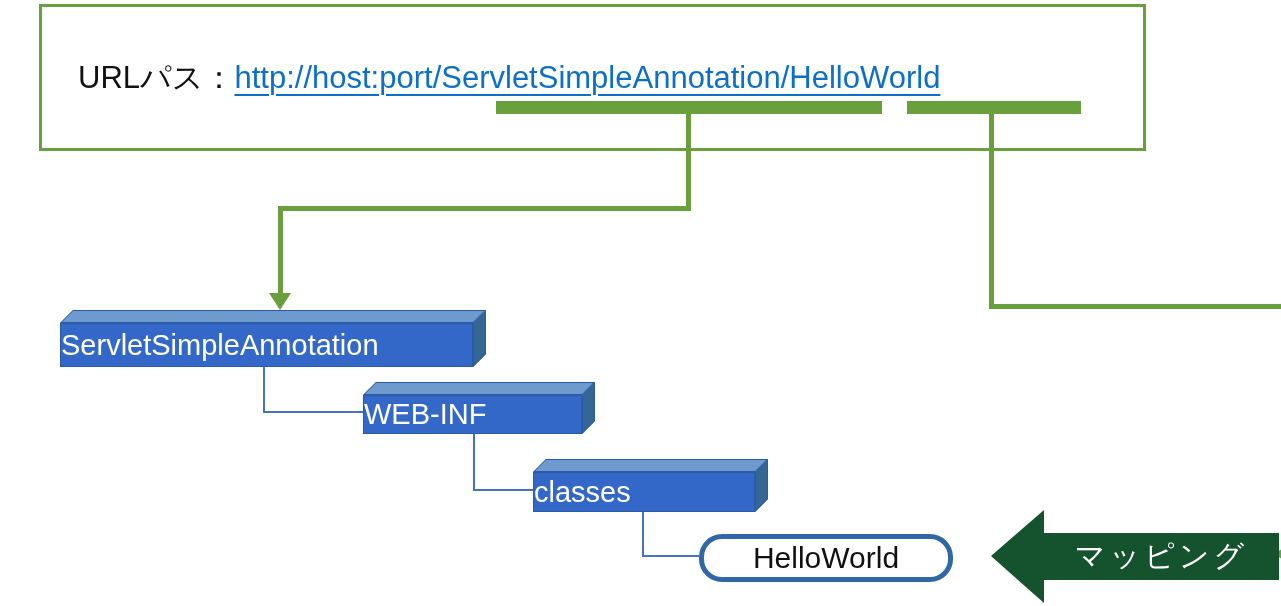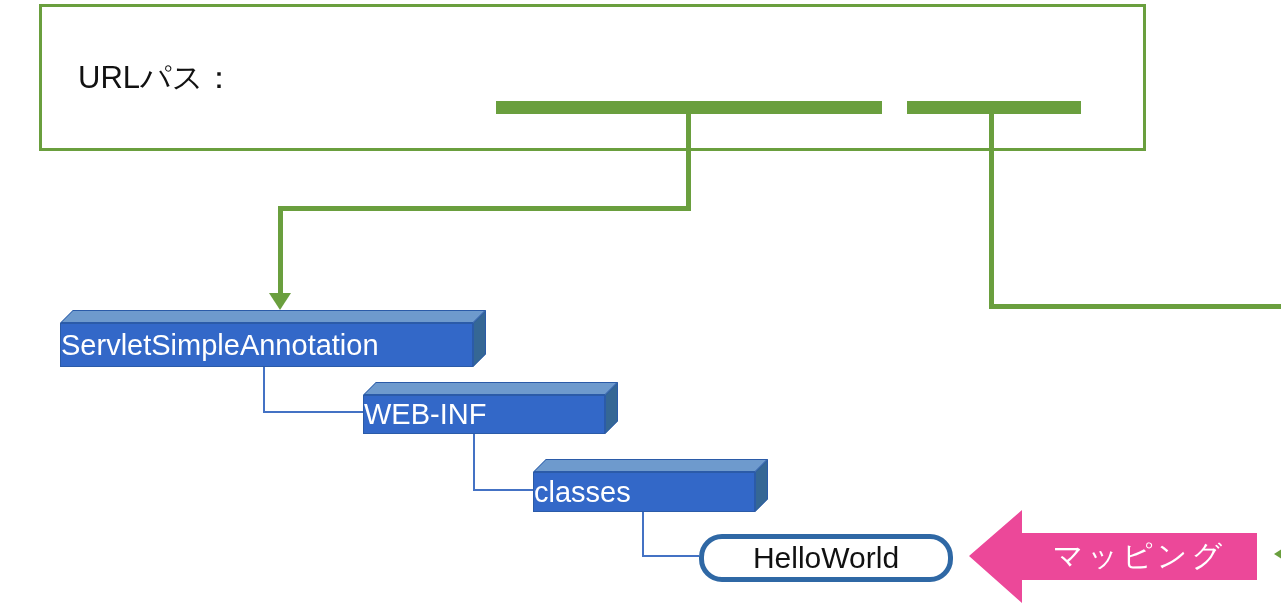--- a/index.html
+++ b/index.html
@@ -61,37 +61,38 @@
   .tseg{position:absolute;background:#4472C4;}
   
   .class-box{
     position:absolute;left:663px;top:534px;width:254px;height:48px;
     background:#ffffff;border:5px solid #2F68A5;border-radius:23px;
     box-sizing:border-box;display:flex;align-items:center;justify-content:center;
     font-size:30px;color:#111111;
   }
   
   .mapping-arrow{
-    position:absolute;left:933px;top:510px;width:288px;height:93px;
-    background:#ec4899;
+    position:absolute;left:955px;top:510px;width:288px;height:93px;
+    background:#14532d;
     clip-path:polygon(0px 46px,53px 0px,53px 23px,288px 23px,288px 70px,53px 70px,53px 93px);
   }
   .mapping-label{
     position:absolute;left:53px;top:23px;width:235px;height:47px;
     display:flex;align-items:center;justify-content:center;
     color:#ffffff;font-size:30px;letter-spacing:4px;white-space:nowrap;
   }
 </style>
 </head>
 <body>
 
 <div id="canvas">
 
   <div class="url-panel">
     <span class="url-label">URLパス：</span>
+    <span class="url-link">http://host:port/ServletSimpleAnnotation/HelloWorld</span>
   </div>
 
   <div class="hl-bar b1"></div>
   <div class="hl-bar b2"></div>
 
   <div class="gseg" style="left:650px;top:113px;width:5px;height:98px;"></div>
   <div class="gseg" style="left:242px;top:206px;width:413px;height:5px;"></div>
   <div class="gseg" style="left:242px;top:206px;width:5px;height:88px;"></div>
   <div class="arrow-down" style="left:233px;top:293px;"></div>
 
@@ -100,21 +101,21 @@
   <div class="gseg" style="left:1274px;top:304px;width:5px;height:250px;"></div>
   <div class="gseg" style="left:1252px;top:552px;width:27px;height:5px;"></div>
   <div class="arrow-left-green" style="left:1238px;top:543px;"></div>
 
   <div class="box3d" style="left:24px;top:323px;width:413px;height:44px;">
     <div class="top"></div>
     <div class="side"></div>
     <div class="front">ServletSimpleAnnotation</div>
   </div>
 
-  <div class="box3d" style="left:327px;top:395px;width:242px;height:39px;">
+  <div class="box3d" style="left:327px;top:395px;width:219px;height:39px;">
     <div class="top"></div>
     <div class="side"></div>
     <div class="front">WEB-INF</div>
   </div>
 
   <div class="box3d" style="left:497px;top:472px;width:222px;height:40px;">
     <div class="top"></div>
     <div class="side"></div>
     <div class="front">classes</div>
   </div>

